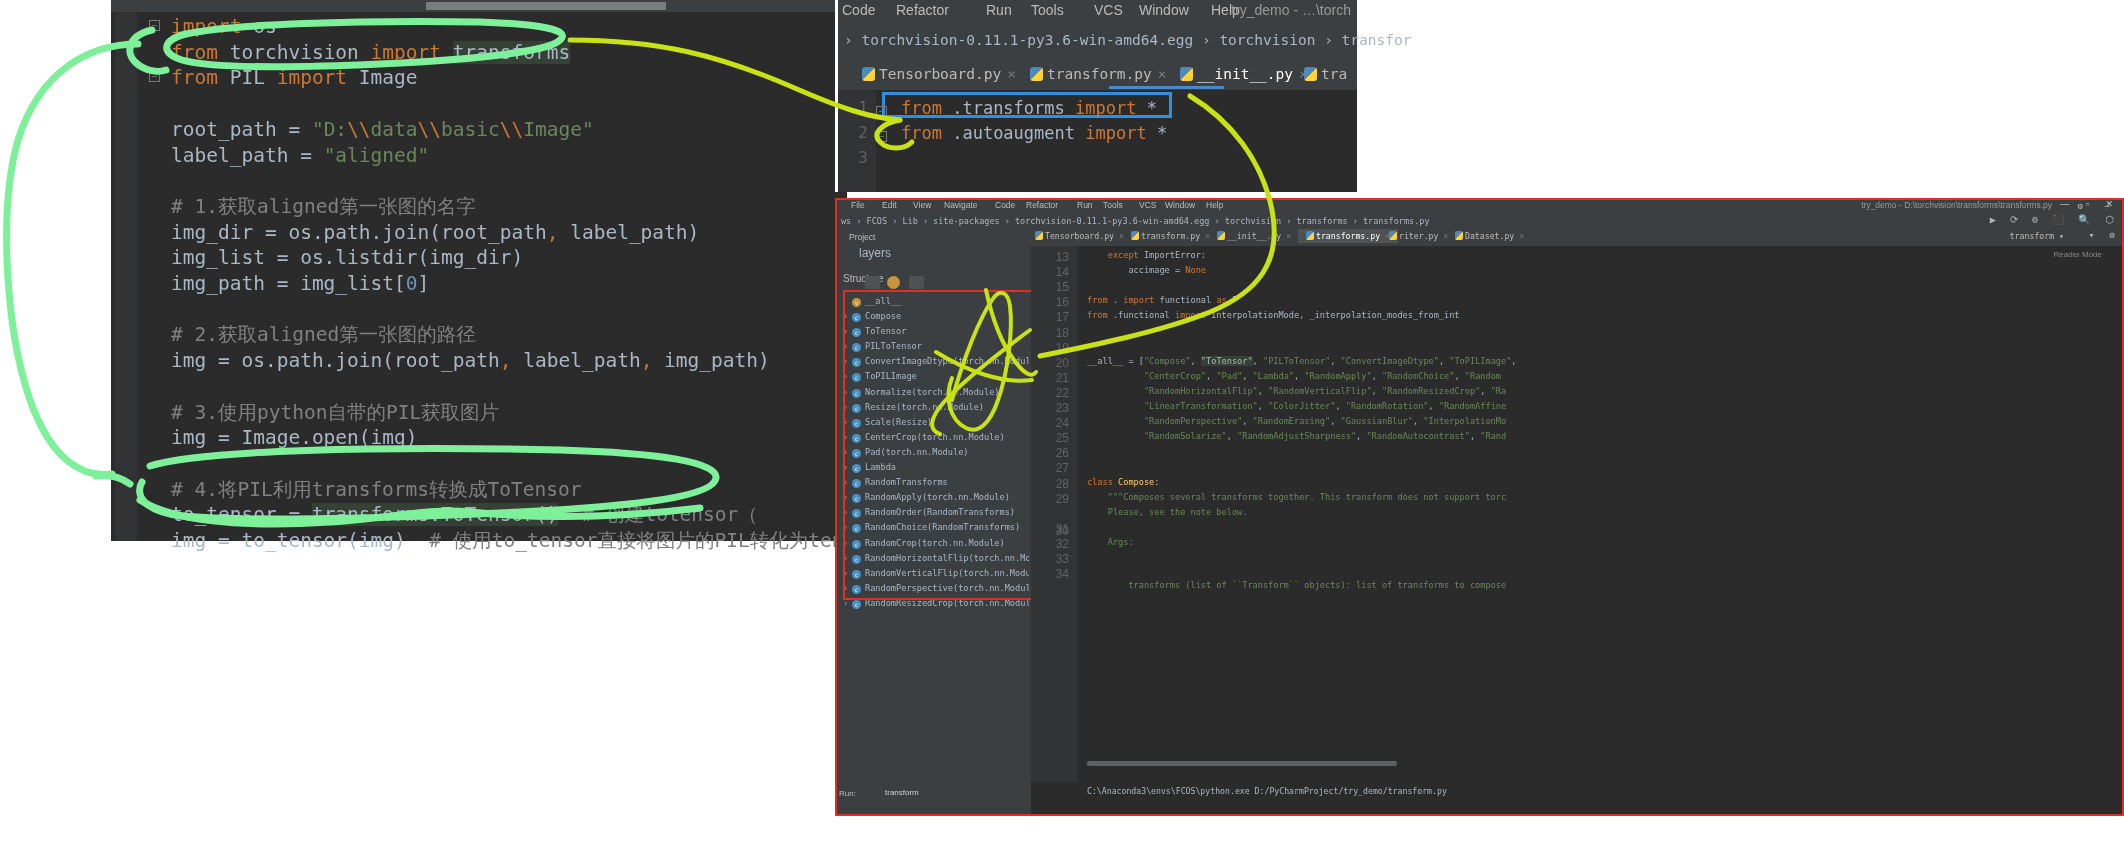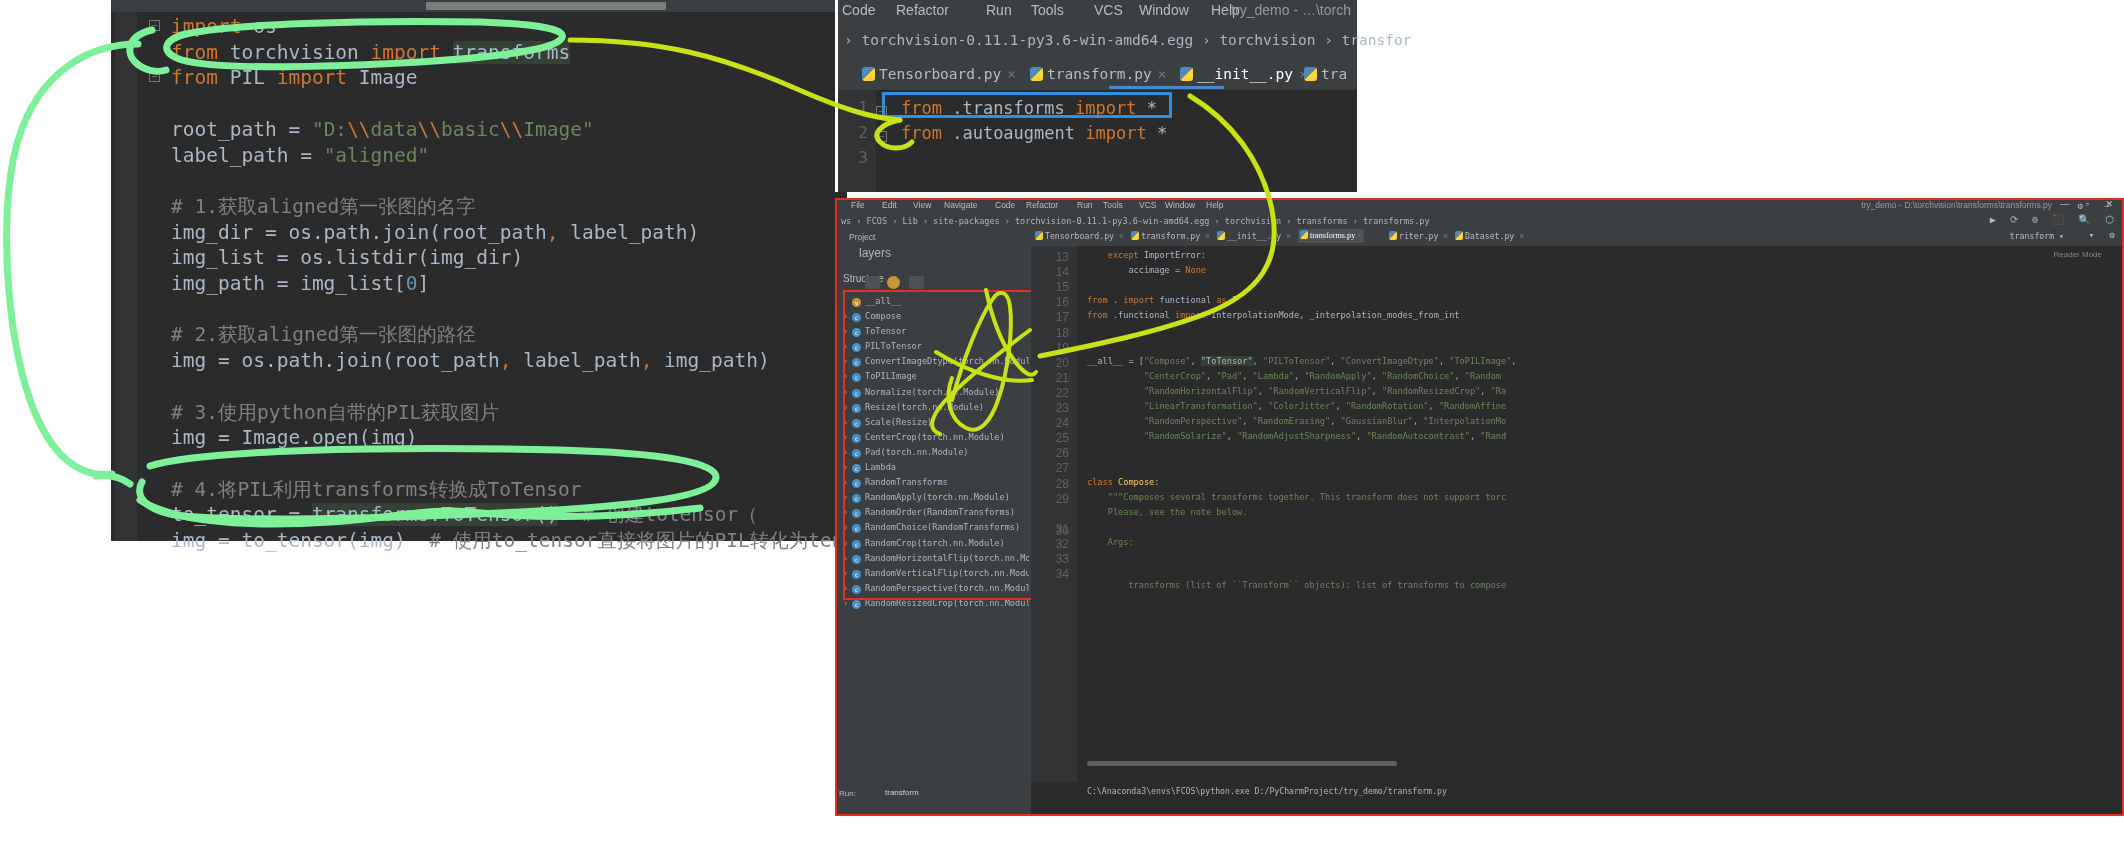--- a/index.html
+++ b/index.html
@@ -82,21 +82,21 @@
               color:#fff;font-size:6px;line-height:9px;text-align:center;vertical-align:-1px;margin-right:4px;}
   #wb-vertbar{position:absolute;left:0;top:30px;width:9px;bottom:0;background:#3c3f41;}
   #wb-vertbar .vtxt{position:absolute;left:0;width:9px;color:#9a9a9a;font-size:6px;
                     writing-mode:vertical-rl;white-space:nowrap;}
   #wb-right{position:absolute;left:196px;top:30px;right:0;bottom:0;}
   #wb-tabs{position:absolute;left:0;top:0;right:0;height:16px;}
   .btab{position:absolute;top:1px;height:14px;line-height:14px;color:#bbbbbb;font-size:8.2px;
         font-family:"DejaVu Sans Mono",monospace;white-space:nowrap;}
   .btab .pyicon{display:inline-block;width:8px;height:9px;vertical-align:-1px;margin-right:2px;
                 background:linear-gradient(135deg,#4b8bbe 50%,#ffd43b 50%);border-radius:2px;}
-  .btab.active{color:#ffffff;background:#4e5254;padding:0 2px;font-family:Liberation Serif, serif;}
+  .btab.active{color:#ffffff;background:#4e5254;padding:0 8px;}
   #wb-tabicons{position:absolute;right:4px;top:2px;color:#bdbdbd;font-size:9px;letter-spacing:5px;}
   #wb-editor{position:absolute;left:0;top:18px;right:0;bottom:34px;background:#2b2b2b;}
   #wb-egutter{position:absolute;left:0;top:0;width:46px;bottom:0;background:#313335;}
   .belnum{position:absolute;left:0;width:38px;text-align:right;color:#606366;font-size:12px;
           font-family:Liberation Sans, sans-serif;}
   .becode{position:absolute;left:56px;color:#a9b7c6;font-size:8.6px;white-space:pre;
           font-family:"DejaVu Sans Mono",monospace;}
   #wb-readermode{position:absolute;right:22px;top:4px;color:#888888;font-size:8px;
                  font-family:"Liberation Sans",sans-serif;}
   #wb-hscroll{position:absolute;left:56px;bottom:16px;width:310px;height:5px;background:#5c6164;border-radius:2px;}

